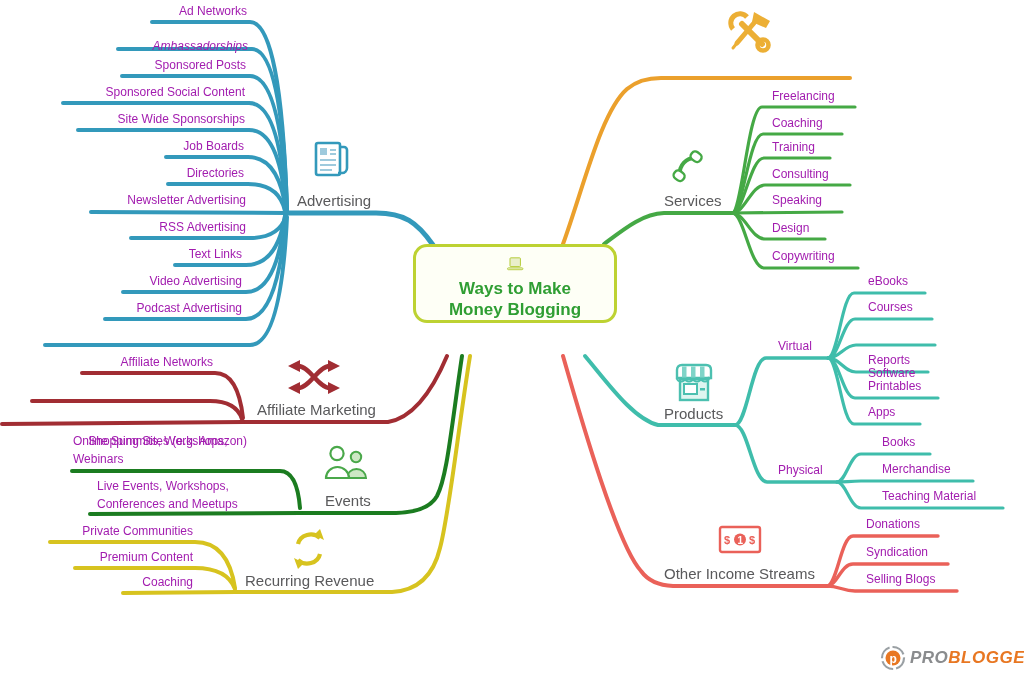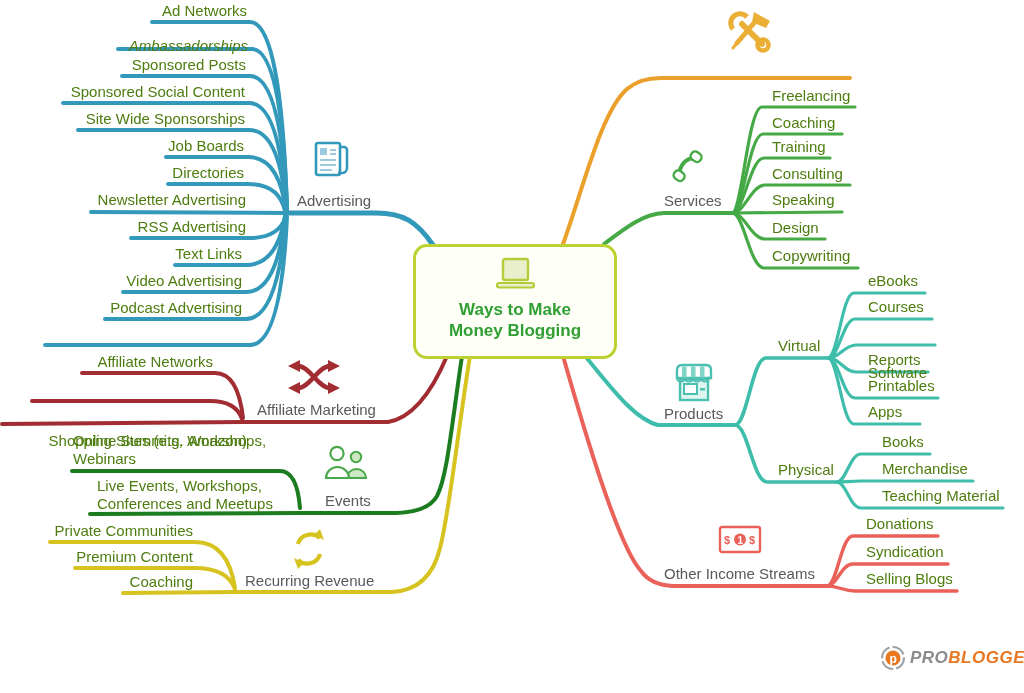--- a/index.html
+++ b/index.html
@@ -1,25 +1,25 @@
 <!DOCTYPE html>
 <html><head>
 <meta charset="utf-8">
 <style>
   html,body{margin:0;padding:0;background:#fff;}
   #canvas{position:relative;width:1024px;height:693px;background:#ffffff;overflow:hidden;
           font-family:"Liberation Sans", sans-serif;}
   svg{display:block;}
   #links{position:absolute;left:0;top:0;}
-  .lbl{position:absolute;font-size:15px;line-height:18px;color:#4d7c0f;white-space:nowrap;}
+  .lbl{position:absolute;font-size:12px;line-height:18px;color:#a21caf;white-space:nowrap;}
   .lf{text-align:right;}
   .ml{white-space:normal;}
   .branch-label{position:absolute;font-size:15px;line-height:18px;color:#59595b;white-space:nowrap;}
   .icon{position:absolute;}
-  #center-node{position:absolute;left:413px;top:244px;width:204px;height:115px;
+  #center-node{position:absolute;left:413px;top:244px;width:204px;height:79px;
     background:#fefff6;border:3px solid #bdd232;border-radius:14px;box-sizing:border-box;
     display:flex;flex-direction:column;align-items:center;justify-content:flex-start;padding-top:10px;}
   #center-title{margin-top:6px;font-size:17px;line-height:21px;font-weight:bold;color:#2f9e33;text-align:center;}
   #logo{position:absolute;left:880px;top:645px;display:flex;align-items:center;gap:4px;}
   #logo .logo-text{font-size:17px;font-weight:bold;font-style:italic;letter-spacing:0.5px;}
 </style>
 </head>
 <body>
 
 <div id="canvas">

